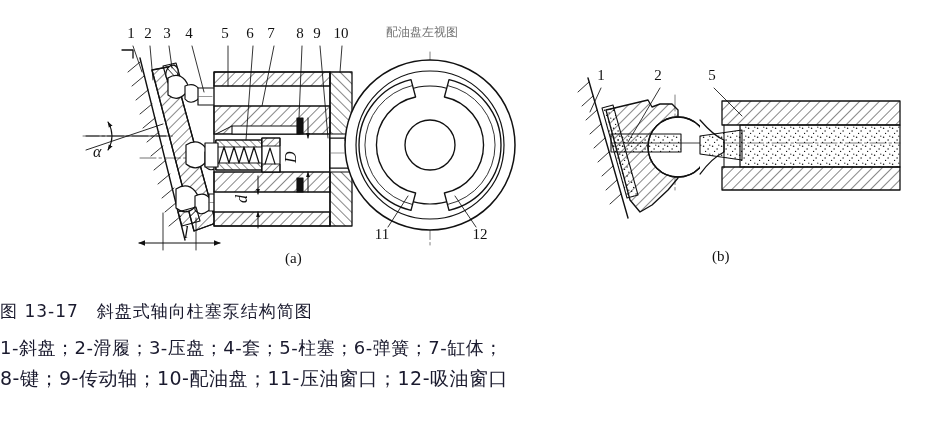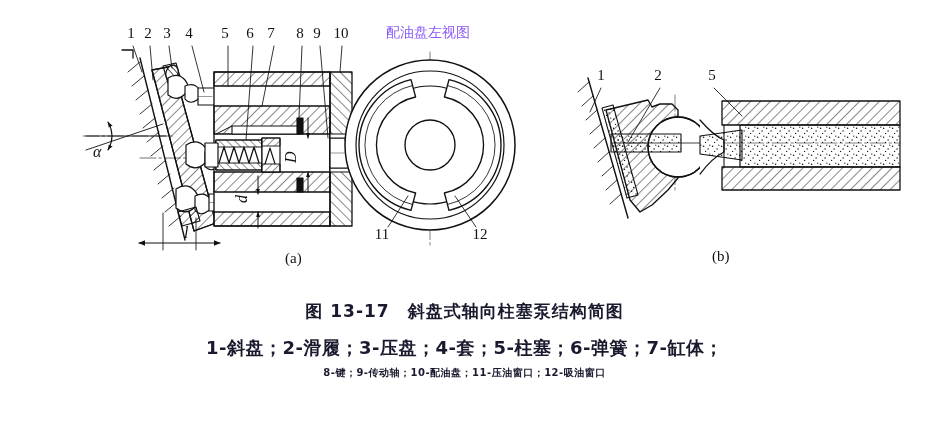--- a/index.html
+++ b/index.html
@@ -6,32 +6,32 @@
   body{
     width:945px;height:428px;position:relative;overflow:hidden;
     font-family:"Liberation Serif","DejaVu Serif",serif;
     color:#000;
   }
   #sheet{position:absolute;inset:0;}
   svg#dwg{position:absolute;left:0;top:0;width:945px;height:428px;}
 
   .num{font-family:"Liberation Serif",serif;font-size:15px;fill:#111;}
 
-  .cap-wrap{position:absolute;left:0;right:16px;text-align:center;font-weight:bold;}
+  .cap-wrap{position:absolute;left:0;right:16px;}
   #cap-title{top:300px;font-size:17px;letter-spacing:1px;}
   #cap-l1{top:336px;font-size:18px;letter-spacing:.5px;}
-  #cap-l2{top:366px;font-size:10px;letter-spacing:.5px;}
+  #cap-l2{top:366px;font-size:19px;letter-spacing:.5px;}
   .cap-wrap span{font-family:"DejaVu Sans","Liberation Sans",sans-serif;color:#1a1a2e;}
 
   .sub{position:absolute;font-size:15px;font-family:"Liberation Serif",serif;color:#111;}
   #sub-a{left:285px;top:250px;}
   #sub-b{left:712px;top:248px;}
 
-  #view-title{position:absolute;left:386px;top:24px;font-size:14px;
-    font-family:Liberation Sans, sans-serif;color:#8b5cf6;}
+  #view-title{position:absolute;left:386px;top:24px;font-size:12px;
+    font-family:Liberation Sans, sans-serif;color:#737373;}
 </style>
 </head>
 <body>
 
 <div id="sheet">
 
   <svg id="dwg" viewBox="0 0 945 428">
     <defs>
 
       <pattern id="hatchR" width="7" height="7" patternUnits="userSpaceOnUse" patternTransform="rotate(45)">

